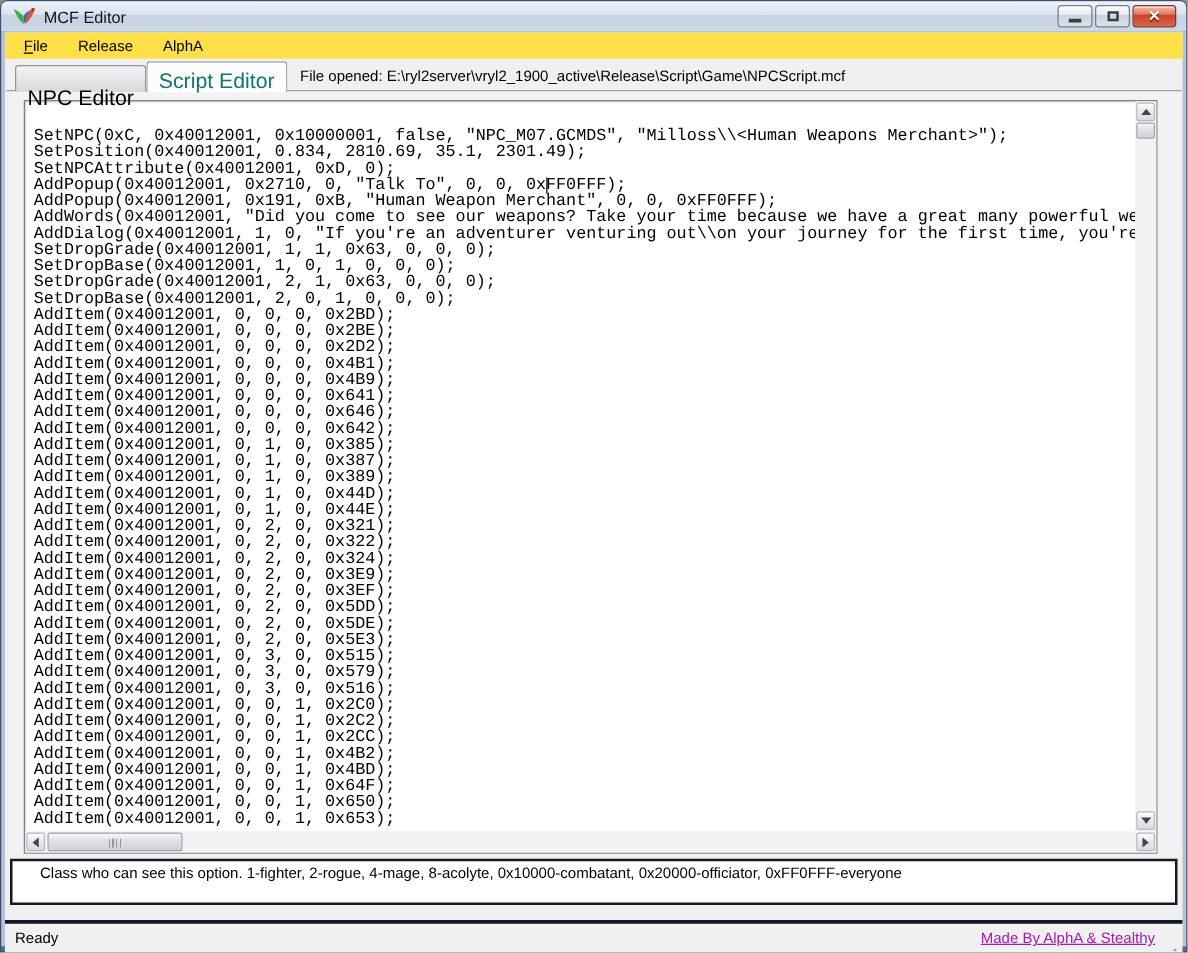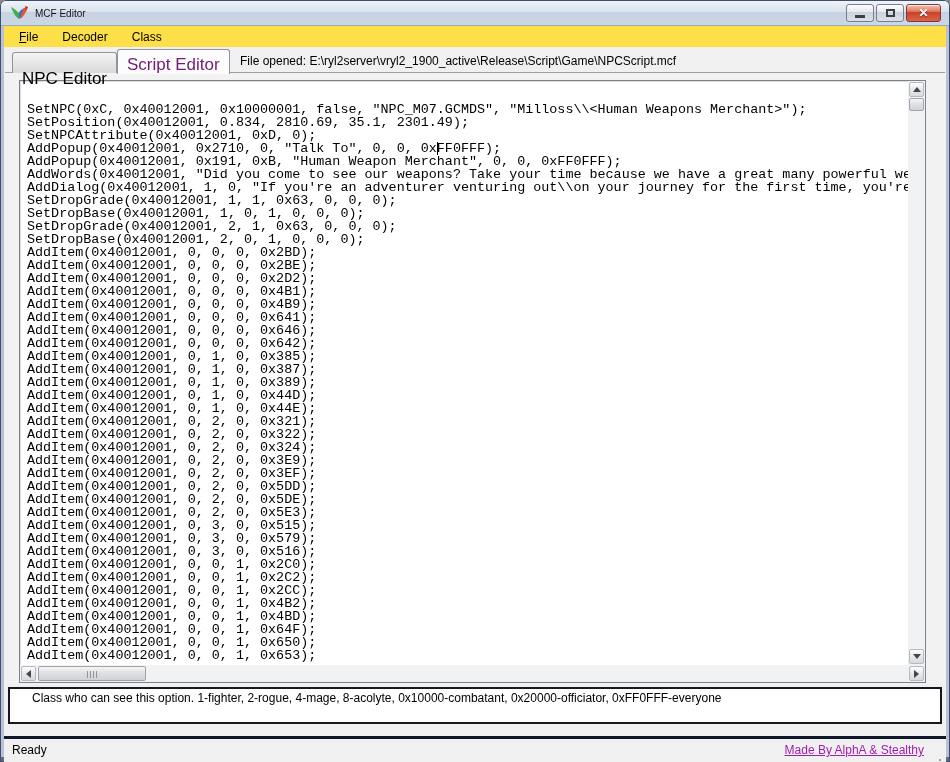--- a/index.html
+++ b/index.html
@@ -14,21 +14,21 @@
   }
   
   .titlebar{
     position:absolute;left:1px;right:1px;top:1px;height:25px;
     border-radius:5px 5px 0 0;
     background:linear-gradient(#f0f4fa,#d9e2ee 45%,#c6d2e2 46%,#cdd8e6);
     border-bottom:1px solid #99a7ba;
     display:flex;align-items:center;
   }
   .app-icon{width:20px;height:16px;margin:0 6px 0 8px;}
-  .title-text{font-size:10px;color:#151515;}
+  .title-text{font-size:13px;color:#151515;}
   .win-controls{position:absolute;right:8px;top:3px;display:flex;}
   .wbtn{
     width:28px;height:18px;margin-left:2px;border:1px solid #747f8d;border-radius:3px;
     background:linear-gradient(#fdfdfd,#e4e8ee 45%,#ccd3dc 46%,#dbe1e8);
     display:flex;align-items:center;justify-content:center;cursor:default;
     box-shadow:inset 0 1px 0 rgba(255,255,255,.8);
   }
   .wbtn.close{
     width:35px;border-color:#83362a;
     background:linear-gradient(#f4c0af,#e07b5f 40%,#c9422a 45%,#d9654b);
@@ -44,21 +44,21 @@
   .menu-item{padding:3px 9px;margin-left:6px;}
   .menu-item u{text-decoration:underline;}
   
   .tabrow{position:absolute;left:12px;top:46px;height:27px;display:flex;align-items:flex-end;z-index:3;}
   .tab{
     font-size:17px;padding:16px 9px 3px 9px;border:1px solid #8e95a2;border-bottom:none;
     border-radius:3px 3px 0 0;background:linear-gradient(#f4f4f4,#d9d9d9);height:21px;
   }
   .tab.active{
     background:#fcfcfc;height:25px;padding-top:5px;margin-bottom:-1px;z-index:4;position:relative;
-    color:#701a75;
+    color:#0f766e;
   }
   .file-label{position:absolute;left:240px;top:54px;font-size:12px;z-index:2;}
   
   .tabpage{
     position:absolute;left:5px;right:5px;top:72px;height:612px;
     background:#f2f2f2;border-top:1px solid #9aa0aa;z-index:1;
   }
   
   .editor{
     position:absolute;left:14px;top:7px;width:907px;height:603px;background:#fff;
@@ -139,22 +139,22 @@
           <div class="g-max"></div>
         </div>
       <div class="wbtn close">
           <span class="g-close">✕</span>
         </div>
     </div>
   </div>
 
   <div class="menubar">
     <span class="menu-item"><u>F</u><span>ile</span></span>
-    <span class="menu-item">Decoder</span>
-    <span class="menu-item">Class</span>
+    <span class="menu-item">Release</span>
+    <span class="menu-item">AlphA</span>
   </div>
 
   <div class="tabrow">
     <div class="tab">NPC Editor</div>
     <div class="tab active">Script Editor</div>
   </div>
   <div class="file-label">File opened: E:\ryl2server\vryl2_1900_active\Release\Script\Game\NPCScript.mcf</div>
 
   <div class="tabpage">
     <div class="editor">

